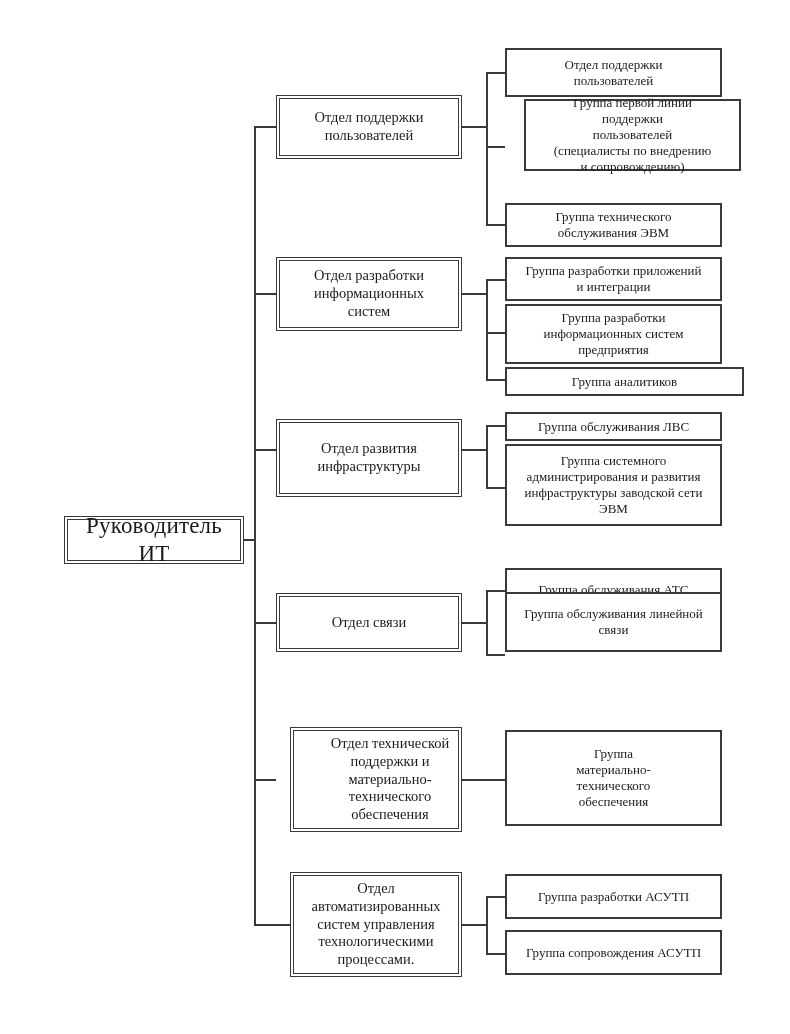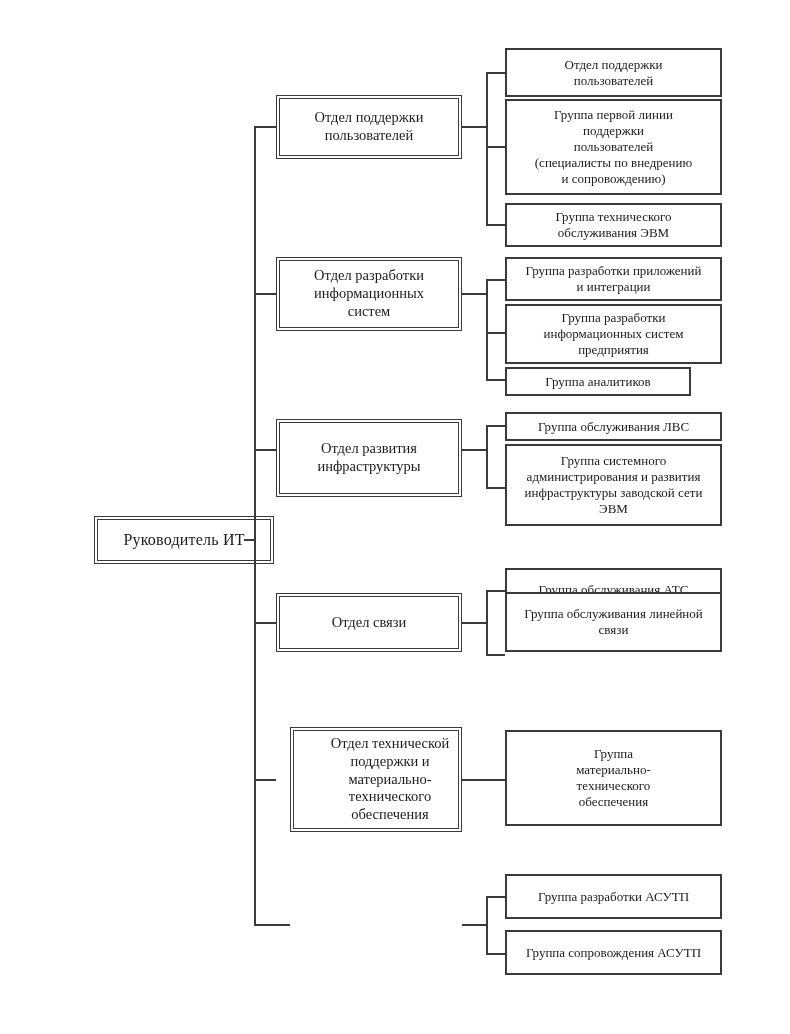--- a/index.html
+++ b/index.html
@@ -38,23 +38,22 @@
     box-shadow: 0 0 0 2px #ffffff inset, 0 0 0 3px #3a3a3a inset;
     padding: 5px 8px;
   }
 
   
   .node.single {
     border: 2px solid #3a3a3a;
   }
 
   .node.root {
-    font-size: 16px;
+    font-size: 23px;
     letter-spacing: .2px;
-    margin-left: 30px;
   }
   .node.dept {
     font-size: 14.5px;
   }
   .node.group {
     font-size: 13px;
   }
 
   
   .line {
@@ -79,21 +78,21 @@
   <div class="node double dept" style="left:276px; top:95px; width:186px; height:64px;">Отдел поддержки
 пользователей</div>
   <div class="line h" style="left:462px; top:126px; width:26px;"></div>
   <div class="line v" style="left:486px; top:72px; height:153px;"></div>
 
   <div class="line h" style="left:486px; top:72px; width:19px;"></div>
   <div class="node single group" style="left:505px; top:48px; width:217px; height:49px;">Отдел поддержки
 пользователей</div>
 
   <div class="line h" style="left:486px; top:146px; width:19px;"></div>
-  <div class="node single group" style="left:505px; top:99px; width:217px; height:96px;">Группа первой линии
+  <div class="node single group" style="left:524px; top:99px; width:217px; height:72px;">Группа первой линии
 поддержки
 пользователей
 (специалисты по внедрению
 и сопровождению)</div>
 
   <div class="line h" style="left:486px; top:224px; width:19px;"></div>
   <div class="node single group" style="left:505px; top:203px; width:217px; height:44px;">Группа технического
 обслуживания ЭВМ</div>
 
   <div class="line h" style="left:254px; top:293px; width:22px;"></div>
@@ -106,21 +105,21 @@
   <div class="line h" style="left:486px; top:279px; width:19px;"></div>
   <div class="node single group" style="left:505px; top:257px; width:217px; height:44px;">Группа разработки приложений
 и интеграции</div>
 
   <div class="line h" style="left:486px; top:332px; width:19px;"></div>
   <div class="node single group" style="left:505px; top:304px; width:217px; height:60px;">Группа разработки
 информационных систем
 предприятия</div>
 
   <div class="line h" style="left:486px; top:379px; width:19px;"></div>
-  <div class="node single group" style="left:505px; top:367px; width:186px; height:29px;">Группа аналитиков</div>
+  <div class="node single group" style="left:505px; top:367px; width:239px; height:29px;">Группа аналитиков</div>
 
   <div class="line h" style="left:254px; top:449px; width:22px;"></div>
   <div class="node double dept" style="left:276px; top:419px; width:186px; height:78px;">Отдел развития
 инфраструктуры</div>
   <div class="line h" style="left:462px; top:449px; width:26px;"></div>
   <div class="line v" style="left:486px; top:425px; height:63px;"></div>
 
   <div class="line h" style="left:486px; top:425px; width:19px;"></div>
   <div class="node single group" style="left:505px; top:412px; width:217px; height:29px;">Группа обслуживания ЛВС</div>
 
@@ -148,20 +147,25 @@
 материально-
 технического
 обеспечения</div>
   <div class="line h" style="left:462px; top:779px; width:43px;"></div>
   <div class="node single group" style="left:505px; top:730px; width:217px; height:96px;">Группа
 материально-
 технического
 обеспечения</div>
 
   <div class="line h" style="left:254px; top:924px; width:36px;"></div>
+  <div class="node double dept" style="left:290px; top:872px; width:172px; height:105px;">Отдел
+автоматизированных
+систем управления
+технологическими
+процессами.</div>
   <div class="line h" style="left:462px; top:924px; width:26px;"></div>
   <div class="line v" style="left:486px; top:896px; height:58px;"></div>
 
   <div class="line h" style="left:486px; top:896px; width:19px;"></div>
   <div class="node single group" style="left:505px; top:874px; width:217px; height:45px;">Группа разработки АСУТП</div>
 
   <div class="line h" style="left:486px; top:953px; width:19px;"></div>
   <div class="node single group" style="left:505px; top:930px; width:217px; height:45px;">Группа сопровождения АСУТП</div>
 
 </div>

